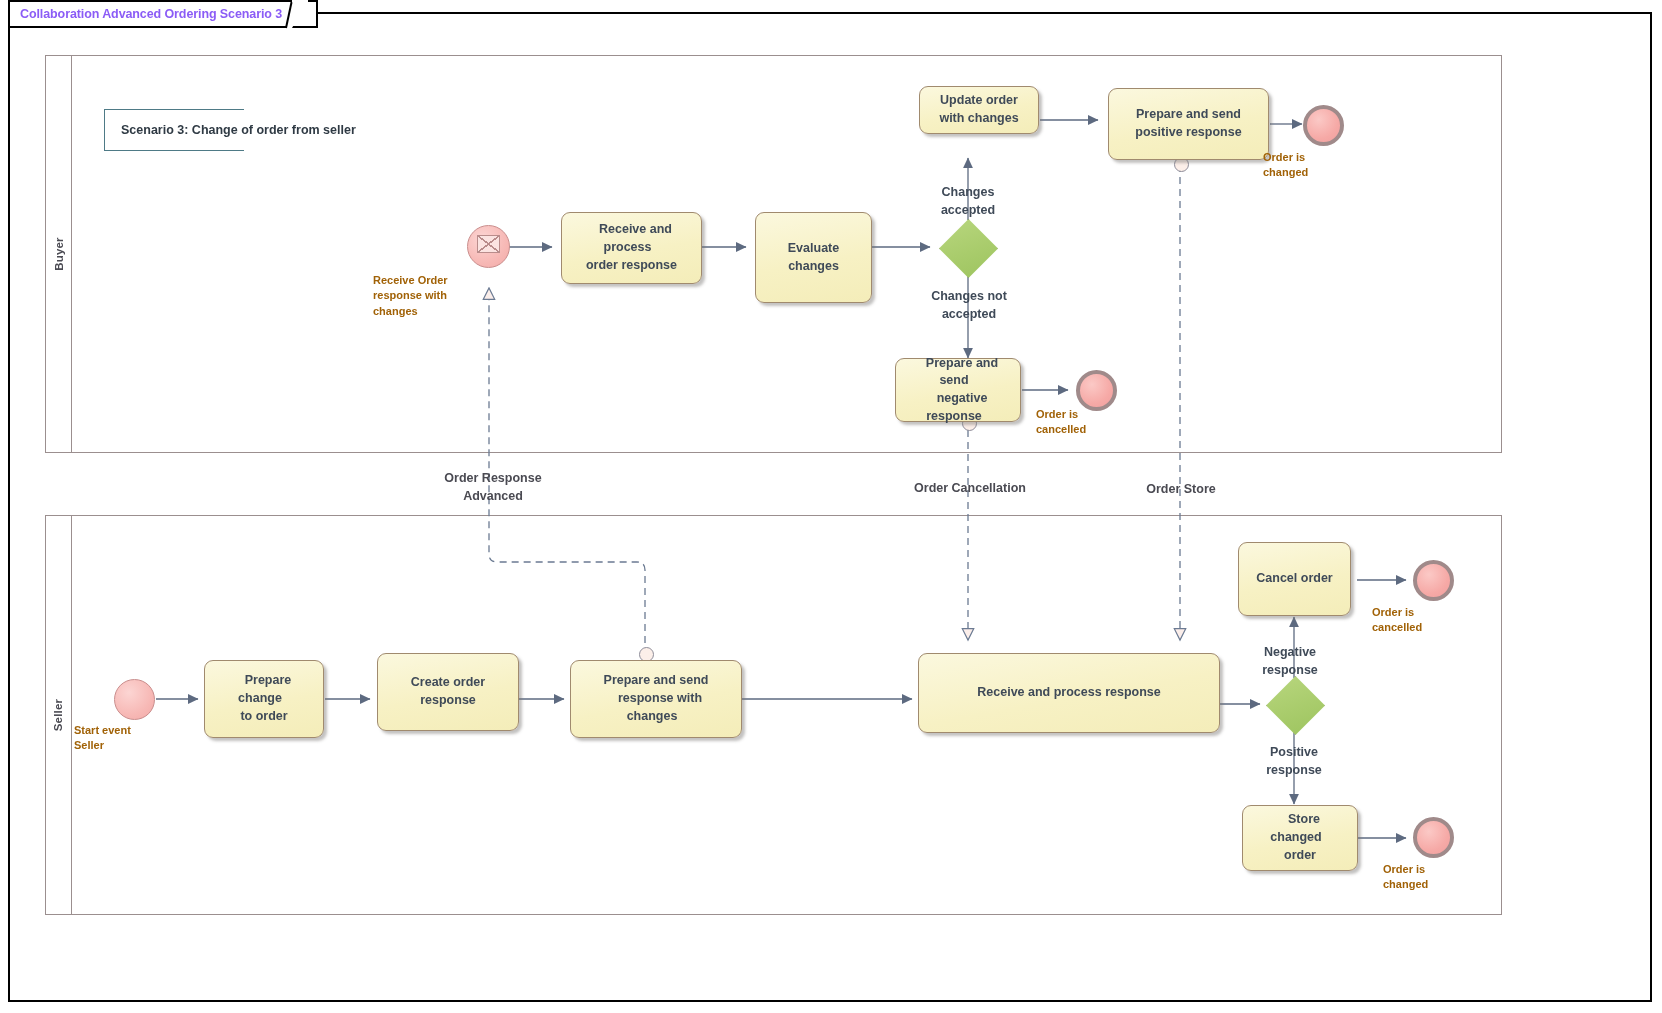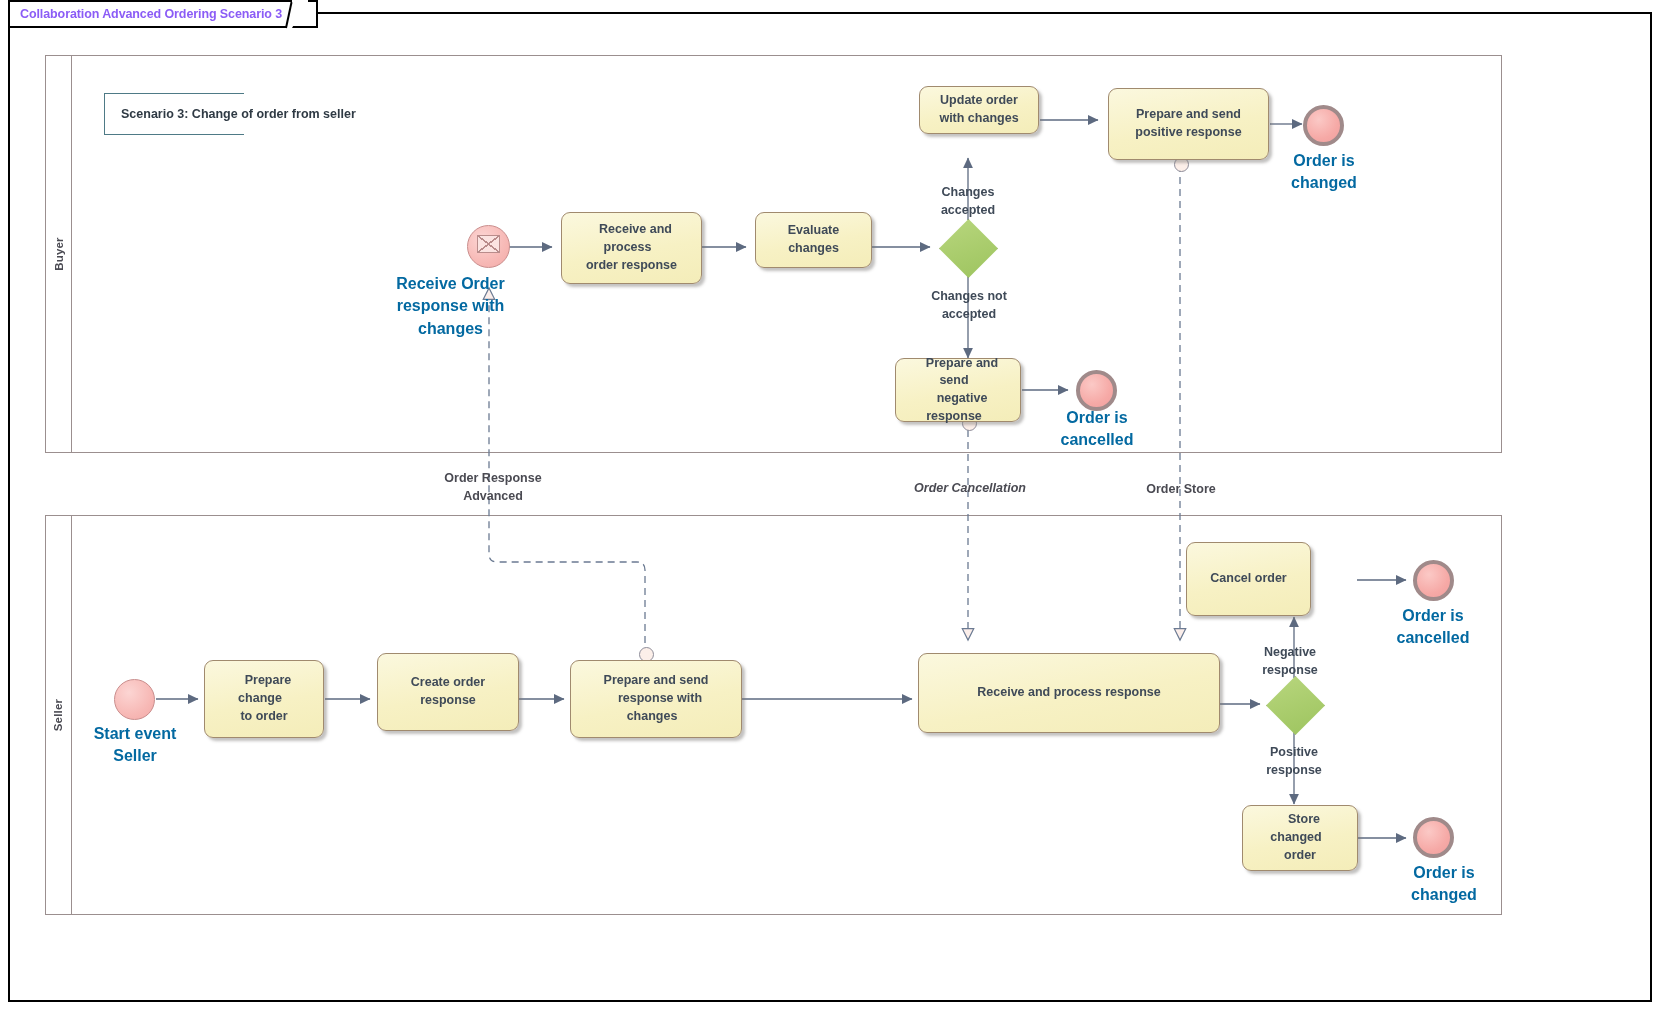--- a/index.html
+++ b/index.html
@@ -23,21 +23,21 @@
       box-shadow:3px 3px 3px rgba(120,118,115,0.45);
       display:flex;align-items:center;justify-content:center;text-align:center;}
   .task span{font-size:12.5px;font-weight:bold;color:#3f4a58;line-height:1.42;padding:2px 8px;}
 
   
   .ev{position:absolute;border-radius:50%;box-sizing:border-box;}
   .ev-start{background:radial-gradient(circle at 36% 32%,#fcd5d3 0%,#f7b9b6 60%,#f3a9a7 100%);
       border:1.4px solid #c98d8c;}
   .ev-end{background:radial-gradient(circle at 36% 32%,#fbc9c6 0%,#f6a9a6 62%,#f09f9e 100%);
       border:4px solid #a08a8a;}
-  .ev-label{position:absolute;text-align:center;font-size:16px;font-weight:bold;color:#0369a1;line-height:1.4;}
+  .ev-label{position:absolute;font-size:11px;font-weight:bold;color:#a16207;line-height:1.4;}
 
   .msg-icon{position:absolute;box-sizing:border-box;border:1.4px solid #b98c8b;background:#fbe3e1;}
   .msg-icon:after{content:"";position:absolute;left:0;top:0;width:100%;height:100%;
       background:linear-gradient(to bottom right,transparent calc(50% - 0.8px),#b98c8b calc(50% - 0.8px),#b98c8b calc(50% + 0.8px),transparent calc(50% + 0.8px));}
   .msg-icon:before{content:"";position:absolute;left:0;top:0;width:100%;height:100%;
       background:linear-gradient(to bottom left,transparent calc(50% - 0.8px),#b98c8b calc(50% - 0.8px),#b98c8b calc(50% + 0.8px),transparent calc(50% + 0.8px));}
 
   
   .gw{position:absolute;}
   .gw-diamond{width:100%;height:100%;background:linear-gradient(160deg,#b8d67e 0%,#a9cc6c 55%,#9dc45f 100%);
@@ -128,40 +128,40 @@
 
   <path d="M968,430 L968,640" fill="none" stroke="#6b7a92" stroke-width="1.3" stroke-dasharray="7,5" marker-end="url(#msgArrow)"></path>
 
   <path d="M1180,165 L1180,640" fill="none" stroke="#6b7a92" stroke-width="1.3" stroke-dasharray="7,5" marker-end="url(#msgArrow)"></path>
 </svg>
 
 <div style="position:absolute;left:639px;top:647px;width:13px;height:13px;border-radius:50%;background:#fcefe9;border:1.3px solid #8e8d9a;"></div>
 <div style="position:absolute;left:962px;top:416px;width:13px;height:13px;border-radius:50%;background:#fcefe9;border:1.3px solid #8e8d9a;"></div>
 <div style="position:absolute;left:1174px;top:157px;width:13px;height:13px;border-radius:50%;background:#fcefe9;border:1.3px solid #8e8d9a;"></div>
 
-<div class="annot" style="left:104px;top:93px;width:140px;height:42px;">
+<div class="annot" style="left:104px;top:109px;width:140px;height:42px;">
   <span>Scenario 3: Change of order from seller</span>
 </div>
 
 <div class="ev ev-start" style="left:467px;top:225px;width:43px;height:43px;"></div>
 <div class="msg-icon" style="left:477px;top:235px;width:23px;height:18px;"></div>
 <div class="ev-label" style="left:373px;top:273px;width:155px;">
   <div>Receive Order</div>
   <div>response with</div>
   <div>changes</div>
 </div>
 
 <div class="task" style="left:561px;top:212px;width:141px;height:72px;align-items:center;">
   <span>
     <span>Receive and process</span><br>
     <span>order response</span>
   </span>
 </div>
 
-<div class="task" style="left:755px;top:212px;width:117px;height:56px;">
+<div class="task" style="left:755px;top:212px;width:117px;height:91px;">
   <span>
     <span>Evaluate</span><br>
     <span>changes</span>
   </span>
 </div>
 
 <div class="gw" style="left:939px;top:219px;width:57px;height:57px;">
   <div class="gw-diamond"></div>
 </div>
 
@@ -204,21 +204,21 @@
 <div class="ev ev-end" style="left:1076px;top:370px;width:41px;height:41px;"></div>
 <div class="ev-label" style="left:1036px;top:407px;width:122px;">
   <div>Order is</div>
   <div>cancelled</div>
 </div>
 
 <div class="mf-label" style="left:423px;top:470px;width:140px;">
   <div>Order Response</div>
   <div>Advanced</div>
 </div>
-<div class="mf-label" style="left:890px;top:480px;width:160px;font-style:italic;">
+<div class="mf-label" style="left:890px;top:480px;width:160px;">
   <div>Order Cancellation</div>
 </div>
 <div class="mf-label" style="left:1117px;top:481px;width:128px;">
   <div>Order Store</div>
 </div>
 
 <div class="ev ev-start" style="left:114px;top:679px;width:41px;height:41px;"></div>
 <div class="ev-label" style="left:74px;top:723px;width:122px;">
   <div>Start event</div>
   <div>Seller</div>
@@ -257,21 +257,21 @@
 
 <div class="flow-label" style="left:1230px;top:644px;width:120px;">
   <div>Negative</div>
   <div>response</div>
 </div>
 <div class="flow-label" style="left:1234px;top:744px;width:120px;">
   <div>Positive</div>
   <div>response</div>
 </div>
 
-<div class="task" style="left:1186px;top:542px;width:125px;height:74px;">
+<div class="task" style="left:1238px;top:542px;width:113px;height:74px;">
   <span>
     <span>Cancel order</span>
   </span>
 </div>
 
 <div class="task" style="left:1242px;top:805px;width:116px;height:66px;">
   <span>
     <span>Store changed</span><br>
     <span>order</span>
   </span>

